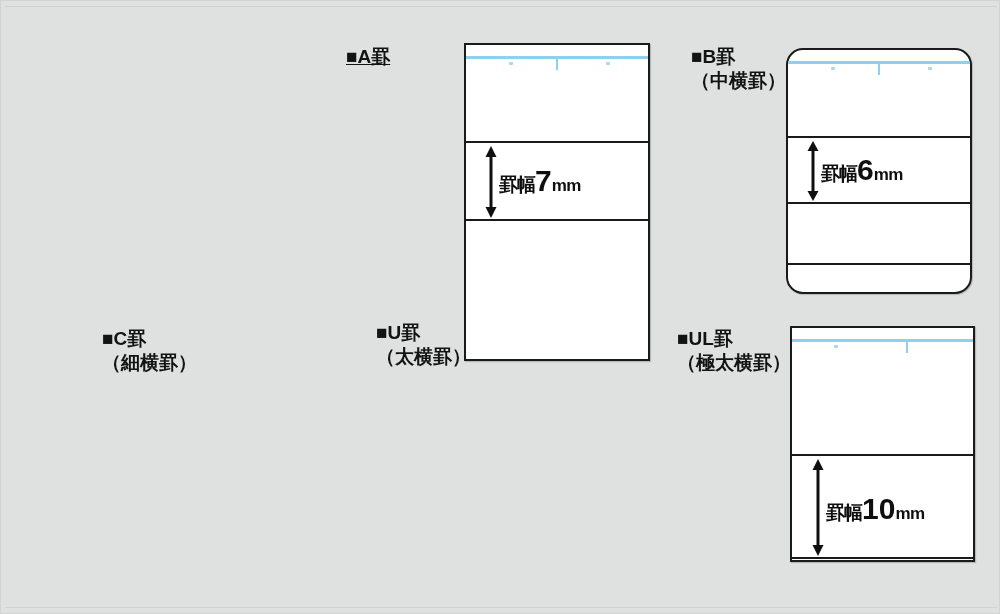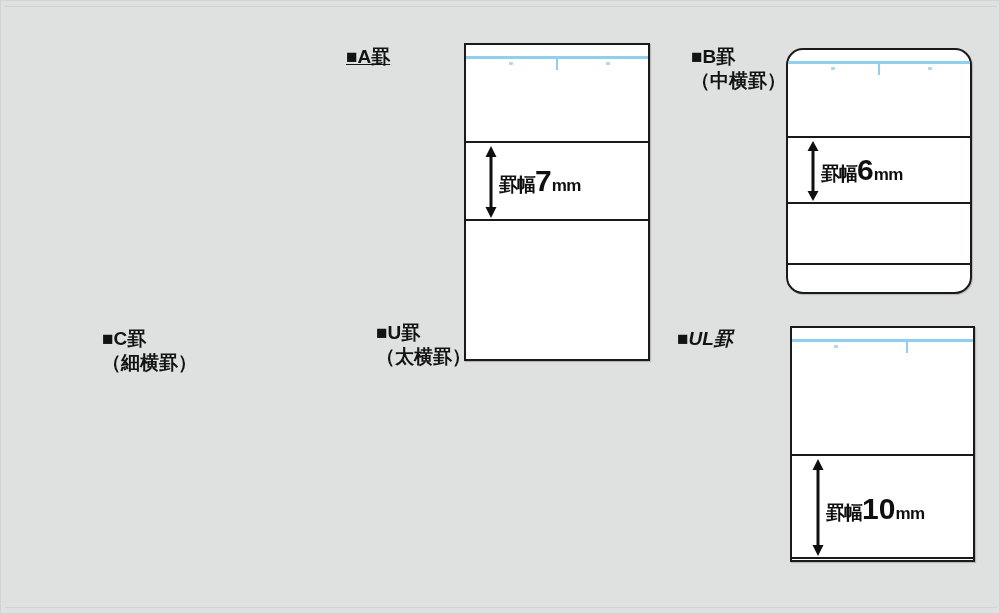--- a/index.html
+++ b/index.html
@@ -203,22 +203,23 @@
     <span class="sub-line">（細横罫）</span>
   </div>
 
 
   <div class="spec-label" style="left:375px; top:307px;margin-top:13px;">
     <span class="code-line">■U罫</span>
     <span class="sub-line">（太横罫）</span>
   </div>
 
 
-  <div class="spec-label" style="left:676px; top:326px;font-style:italic;">
+  <div class="spec-label" style="left:676px; top:326px;">
     <span class="code-line">■UL罫</span>
+    <span class="sub-line">（極太横罫）</span>
   </div>
 
   <div class="notebook" style="left:789px; top:325px; width:185px; height:236px;">
     <div class="blue-rule" style="top:11px;"></div>
     <div class="tick-center" style="left:114px; top:14px;"></div>
     <div class="tick-dot" style="left:42px; top:17px;"></div>
     <div class="nb-row" style="top:0px; height:128px;"></div>
     <div class="nb-row" style="top:128px; height:103px;"></div>
     <div class="nb-row last-no-line" style="top:231px; height:12px;"></div>
 

